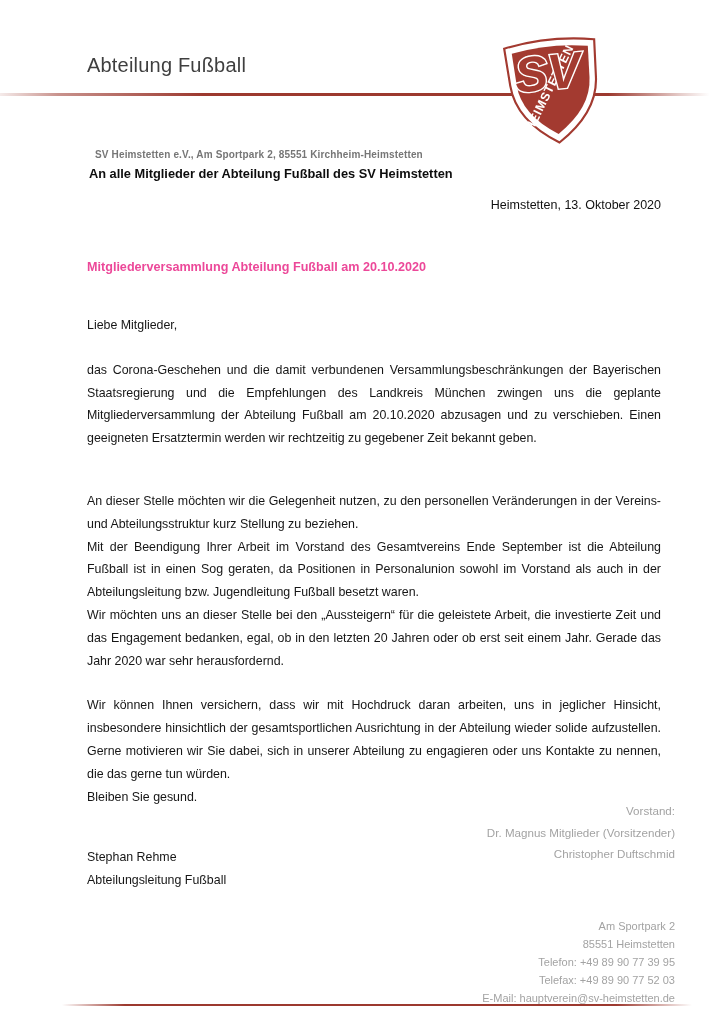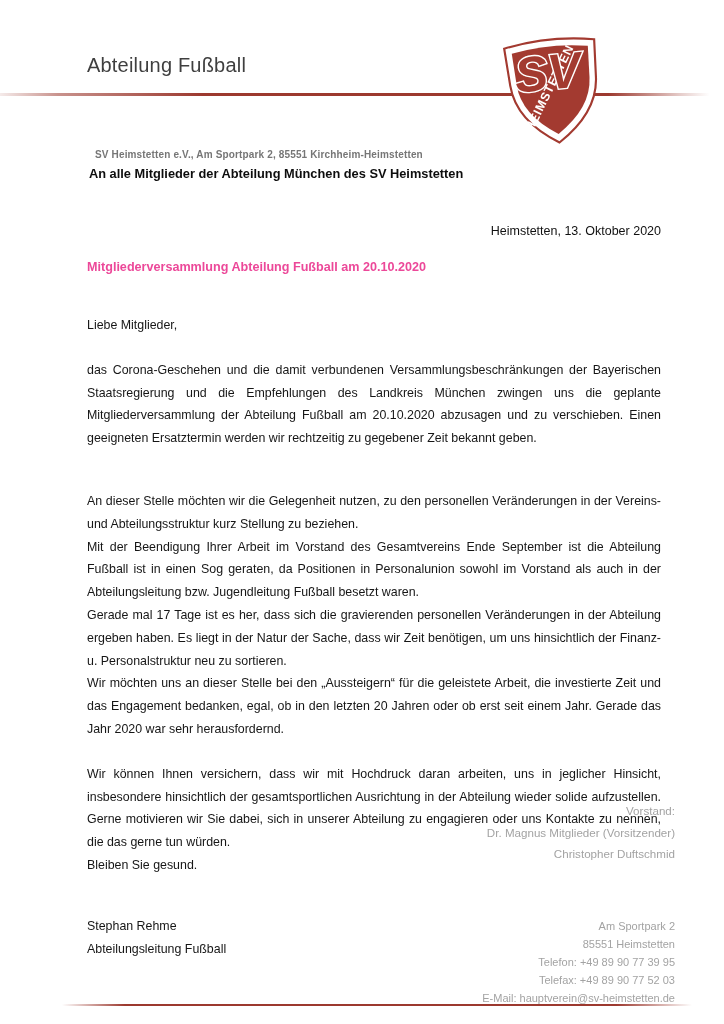--- a/index.html
+++ b/index.html
@@ -55,21 +55,21 @@
   }
   .recipient-line {
     position: absolute;
     left: 89px; top: 166px;
     font-size: 12.8px;
     font-weight: 700;
     color: #0d0d0d;
   }
   .date-line {
     position: absolute;
-    left: 87px; top: 224px;
+    left: 87px; top: 198px;
     width: 574px;
     text-align: right;
     font-size: 12.5px;
     color: #111111;
   }
   .subject-line {
     position: absolute;
     left: 87px; top: 260px;
     font-size: 12.6px;
     font-weight: 700;
@@ -130,33 +130,32 @@
   <div class="logo">
     <svg viewBox="0 0 100 104" xmlns="http://www.w3.org/2000/svg">
       <path d="M8,9 Q50,1 92,9 L90,44 Q88,77 50,101 Q12,77 10,44 Z" fill="#ffffff" stroke="#a33a30" stroke-width="2"></path>
       <path d="M14.5,14.5 Q50,8 85.5,14.5 L84,44 Q82.5,72 50,93 Q17.5,72 16,44 Z" fill="#a33a30"></path>
       <text x="26" y="89" transform="rotate(-58 26 89)" font-family="Liberation Sans, sans-serif" font-size="11.5" font-weight="bold" letter-spacing="0.6" fill="#ffffff">HEIMSTETTEN</text>
       <text x="15" y="51" font-family="Liberation Sans, sans-serif" font-size="46" font-weight="bold" font-style="italic" fill="#a33a30" stroke="#ffffff" stroke-width="2.6" paint-order="stroke">SV</text>
     </svg>
   </div>
 
   <div class="sender-line">SV Heimstetten e.V., Am Sportpark 2, 85551 Kirchheim-Heimstetten</div>
-  <div class="recipient-line">An alle Mitglieder der Abteilung München des SV Heimstetten</div>
+  <div class="recipient-line">An alle Mitglieder der Abteilung Fußball des SV Heimstetten</div>
   <div class="date-line">Heimstetten, 13. Oktober 2020</div>
   <div class="subject-line">Mitgliederversammlung Abteilung Fußball am 20.10.2020</div>
 
   <div class="letter-body">
     <p class="gap">Liebe Mitglieder,</p>
 
     <p class="para gap">das Corona-Geschehen und die damit verbundenen Versammlungsbeschränkungen der Bayerischen Staatsregierung und die Empfehlungen des Landkreis München zwingen uns die geplante Mitgliederversammlung der Abteilung Fußball am 20.10.2020 abzusagen und zu verschieben. Einen geeigneten Ersatztermin werden wir rechtzeitig zu gegebener Zeit bekannt geben.</p>
 
     <div class="gap">
       <p class="para">An dieser Stelle möchten wir die Gelegenheit nutzen, zu den personellen Veränderungen in der Vereins- und Abteilungsstruktur kurz Stellung zu beziehen.</p>
       <p class="para">Mit der Beendigung Ihrer Arbeit im Vorstand des Gesamtvereins Ende September ist die Abteilung Fußball ist in einen Sog geraten, da Positionen in Personalunion sowohl im Vorstand als auch in der Abteilungsleitung bzw. Jugendleitung Fußball besetzt waren.</p>
-      <p class="para">Gerade mal 17 Tage ist es her, dass sich die gravierenden personellen Veränderungen in der Abteilung ergeben haben. Es liegt in der Natur der Sache, dass wir Zeit benötigen, um uns hinsichtlich der Finanz- u. Personalstruktur neu zu sortieren.</p>
       <p class="para">Wir möchten uns an dieser Stelle bei den „Aussteigern“ für die geleistete Arbeit, die investierte Zeit und das Engagement bedanken, egal, ob in den letzten 20 Jahren oder ob erst seit einem Jahr. Gerade das Jahr 2020 war sehr herausfordernd.</p>
     </div>
 
     <div>
       <p class="para">Wir können Ihnen versichern, dass wir mit Hochdruck daran arbeiten, uns in jeglicher Hinsicht, insbesondere hinsichtlich der gesamtsportlichen Ausrichtung in der Abteilung wieder solide aufzustellen. Gerne motivieren wir Sie dabei, sich in unserer Abteilung zu engagieren oder uns Kontakte zu nennen, die das gerne tun würden.</p>
       <p>Bleiben Sie gesund.</p>
     </div>
 
     <div class="signature">
       <p>Stephan Rehme</p>

